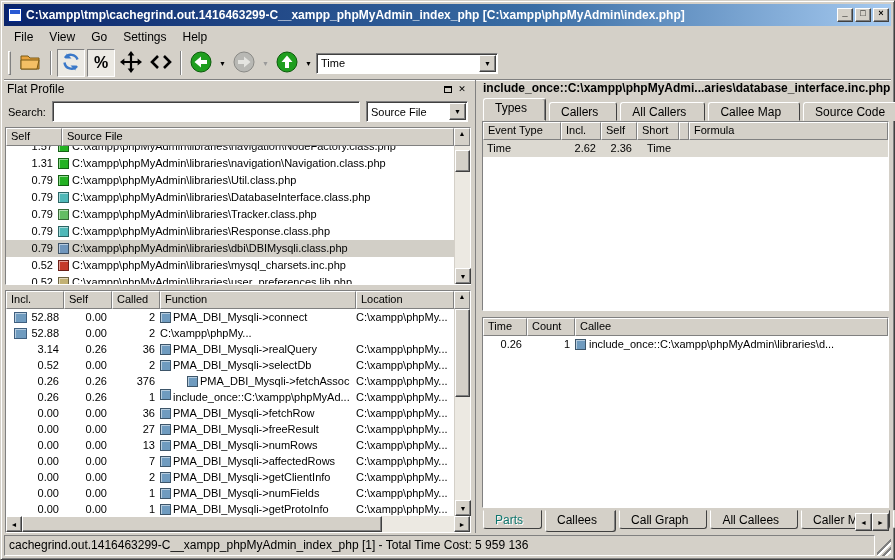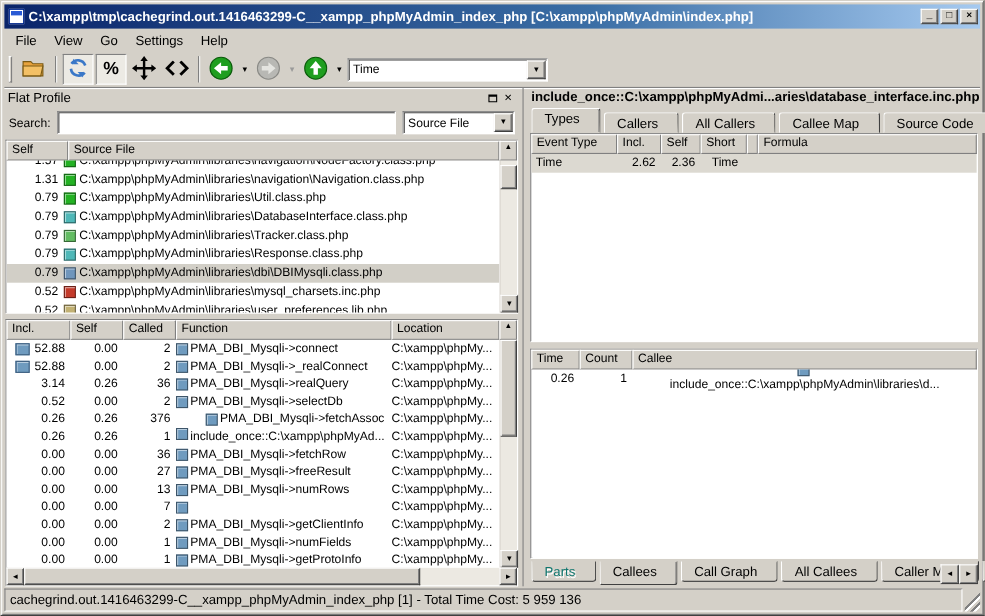--- a/index.html
+++ b/index.html
@@ -302,24 +302,20 @@
                 <span class="cell " style="width: 196px; display: flex; align-items: center;">
                   <span class="sq" style="background: rgb(111, 155, 191); margin-right: 2px;"></span>
                   <span>PMA_DBI_Mysqli-&gt;connect</span>
                 </span>
                 <span class="cell grow">C:\xampp\phpMy...</span>
               </div>
               <div class="row" style="height: 16px; line-height: 16px;">
                 <span class="cell num" style="width: 58px; display: flex; justify-content: flex-end; align-items: center; gap: 4px;"><span class="baricon"></span>52.88</span>
                 <span class="cell num" style="width: 48px;">0.00</span>
                 <span class="cell num" style="width: 48px;">2</span>
-                <span class="cell " style="width: 196px; display: flex; align-items: center;">
-                  <span class="sq" style="background: rgb(111, 155, 191); margin-right: 2px;"></span>
-                  <span>PMA_DBI_Mysqli-&gt;_realConnect</span>
-                </span>
                 <span class="cell grow">C:\xampp\phpMy...</span>
               </div>
               <div class="row" style="height: 16px; line-height: 16px;">
                 <span class="cell num" style="width: 58px; display: flex; justify-content: flex-end; align-items: center; gap: 4px;">3.14</span>
                 <span class="cell num" style="width: 48px;">0.26</span>
                 <span class="cell num" style="width: 48px;">36</span>
                 <span class="cell " style="width: 196px; display: flex; align-items: center;">
                   <span class="sq" style="background: rgb(111, 155, 191); margin-right: 2px;"></span>
                   <span>PMA_DBI_Mysqli-&gt;realQuery</span>
                 </span>
@@ -384,20 +380,21 @@
                   <span>PMA_DBI_Mysqli-&gt;numRows</span>
                 </span>
                 <span class="cell grow">C:\xampp\phpMy...</span>
               </div>
               <div class="row" style="height: 16px; line-height: 16px;">
                 <span class="cell num" style="width: 58px; display: flex; justify-content: flex-end; align-items: center; gap: 4px;">0.00</span>
                 <span class="cell num" style="width: 48px;">0.00</span>
                 <span class="cell num" style="width: 48px;">7</span>
                 <span class="cell " style="width: 196px; display: flex; align-items: center;">
                   <span class="sq" style="background: rgb(111, 155, 191); margin-right: 2px;"></span>
+                  <span>PMA_DBI_Mysqli-&gt;affectedRows</span>
                 </span>
                 <span class="cell grow">C:\xampp\phpMy...</span>
               </div>
               <div class="row" style="height: 16px; line-height: 16px;">
                 <span class="cell num" style="width: 58px; display: flex; justify-content: flex-end; align-items: center; gap: 4px;">0.00</span>
                 <span class="cell num" style="width: 48px;">0.00</span>
                 <span class="cell num" style="width: 48px;">2</span>
                 <span class="cell " style="width: 196px; display: flex; align-items: center;">
                   <span class="sq" style="background: rgb(111, 155, 191); margin-right: 2px;"></span>
                   <span>PMA_DBI_Mysqli-&gt;getClientInfo</span>
@@ -476,21 +473,21 @@
       <div class="panel callee-frame">
         <div class="hdr-row">
           <span class="hdrcell" style="width:44px">Time</span>
           <span class="hdrcell" style="width:48px">Count</span>
           <span class="hdrcell grow">Callee</span>
         </div>
         <div class="rows-viewport grow" id="callee-rows">
             <div class="row">
               <span class="cell num" style="width: 44px;">0.26</span>
               <span class="cell num" style="width: 48px;">1</span>
-              <span class="cell grow" style="display: flex; align-items: center; flex-direction: column;">
+              <span class="cell grow" style="display: flex; align-items: center;">
                 <span class="sq" style="background: rgb(111, 155, 191);"></span>
                 <span>include_once::C:\xampp\phpMyAdmin\libraries\d...</span>
               </span>
             </div>
           </div>
       </div>
 
       <div class="tabbar bottom" id="bottom-tabs">
         <div class="tab disabled">Parts</div>
           <div class="tab active">Callees</div>

